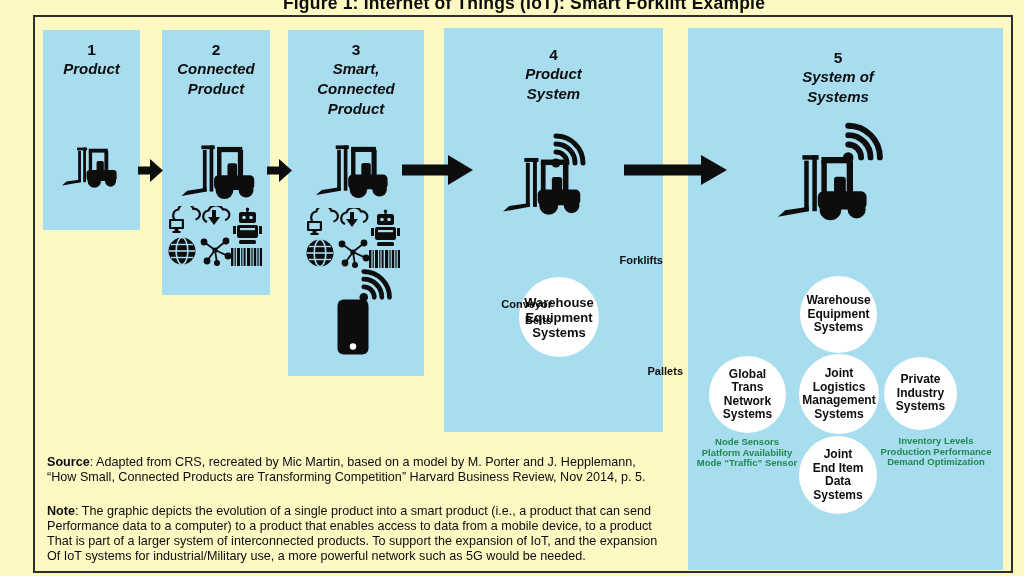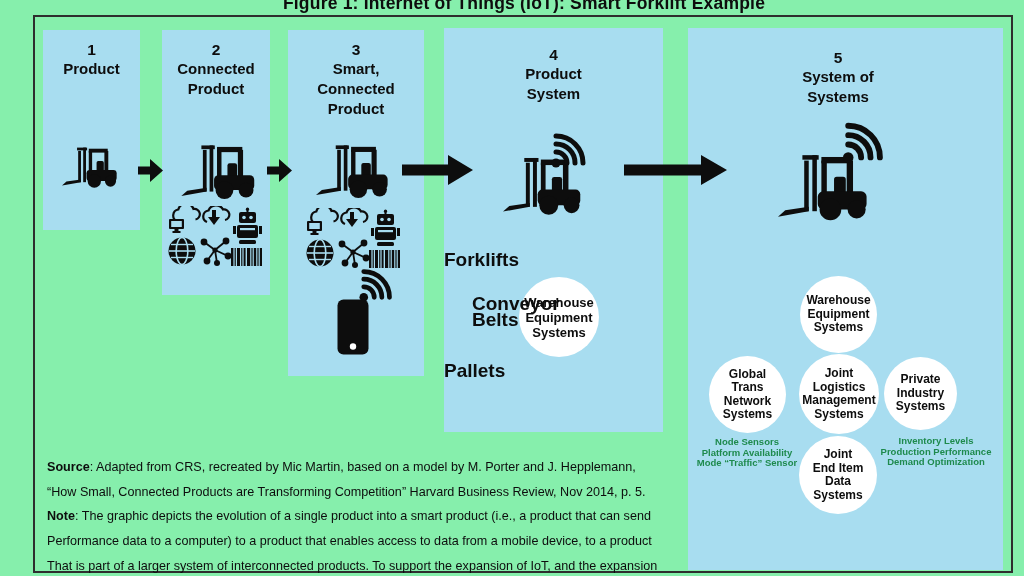--- a/index.html
+++ b/index.html
@@ -1,33 +1,33 @@
 <!DOCTYPE html>
 <html><head>
 <meta charset="utf-8">
 <style>
   html,body{margin:0;padding:0;background:#ffffff;}
-  .canvas{position:relative;width:1024px;height:576px;overflow:hidden;background:#86efac;
+  .canvas{position:relative;width:1024px;height:576px;overflow:hidden;background:#fef9c3;
           font-family:"Liberation Sans","DejaVu Sans",sans-serif;color:#0d0d0d;}
   .title{position:absolute;left:24px;top:-7px;width:1000px;text-align:center;
          font-size:17.5px;font-weight:bold;letter-spacing:.2px;}
   .frame{position:absolute;left:33px;top:15px;width:980px;height:558px;
          border:2px solid #2e2e2e;box-sizing:border-box;}
   .box{position:absolute;background:#a8ddf0;}
   .stage-head{position:absolute;text-align:center;font-weight:bold;}
   .stage-num{font-size:15.5px;line-height:19px;}
-  .stage-label{font-size:15px;line-height:20px;white-space:pre-line;}
-  .sat{position:absolute;text-align:left;font-weight:bold;font-size:19px;line-height:16px;white-space:pre-line;}
+  .stage-label{font-size:15px;line-height:20px;white-space:pre-line;font-style:italic;}
+  .sat{position:absolute;text-align:right;font-weight:bold;font-size:11px;line-height:16px;white-space:pre-line;}
   .circle{position:absolute;background:#ffffff;border-radius:50%;display:flex;align-items:center;justify-content:center;
           text-align:center;font-weight:bold;white-space:pre-line;}
   .c4{font-size:13px;line-height:15px;}
   .c5{font-size:12px;line-height:13.5px;}
   .green{position:absolute;text-align:center;font-weight:bold;font-size:9.5px;line-height:10.5px;
          color:#1e8a4d;white-space:pre-line;}
-  .caption{position:absolute;font-size:12.6px;line-height:25px;white-space:pre-line;}
+  .caption{position:absolute;font-size:12.6px;line-height:15px;white-space:pre-line;}
   .caption .b{font-weight:bold;}
   .icon-svg{position:absolute;}
   svg .ink{fill:#0d0d0d;}
 </style>
 </head>
 <body>
 
 <div class="canvas">
 
   <svg width="0" height="0" style="position:absolute">
@@ -207,21 +207,21 @@
   <svg class="icon-svg" style="left:337px;top:299px;" width="32" height="56" viewBox="0 0 32 56">
       <use href="#ic-phone"></use>
     </svg>
 
   <div class="sat" style="left:444px;top:252px;width:219px;">Forklifts</div>
   <div class="circle c4" style="left:519px;top:277px;width:80px;height:80px;">Warehouse
 Equipment
 Systems</div>
   <div class="sat" style="left:444px;top:296px;width:80px;padding-left:28px;">Conveyor
 Belts</div>
-  <div class="sat" style="left:444px;top:363px;width:219px;">Pallets</div>
+  <div class="sat" style="left:464px;top:363px;width:219px;">Pallets</div>
 
   <div class="circle c5" style="left:800px;top:276px;width:77px;height:77px;">Warehouse
 Equipment
 Systems</div>
   <div class="circle c5" style="left:709px;top:356px;width:77px;height:77px;">Global
 Trans
 Network
 Systems</div>
   <div class="circle c5" style="left:799px;top:354px;width:80px;height:80px;">Joint
 Logistics

